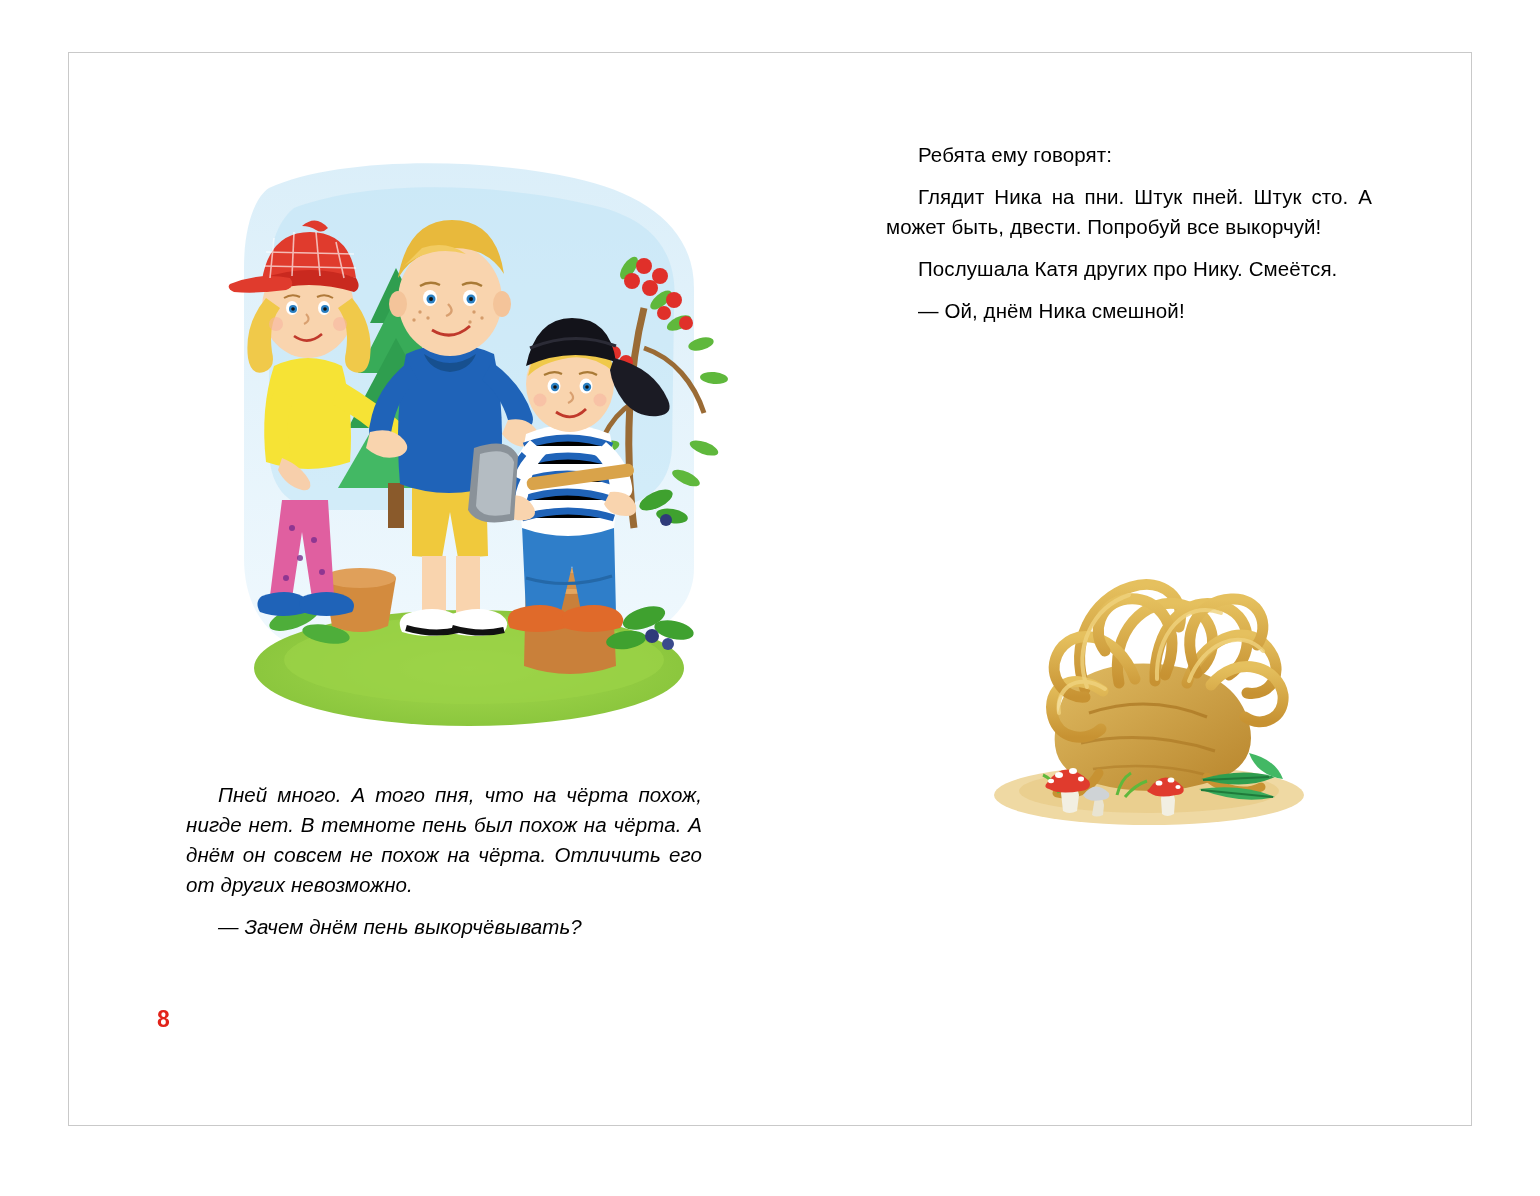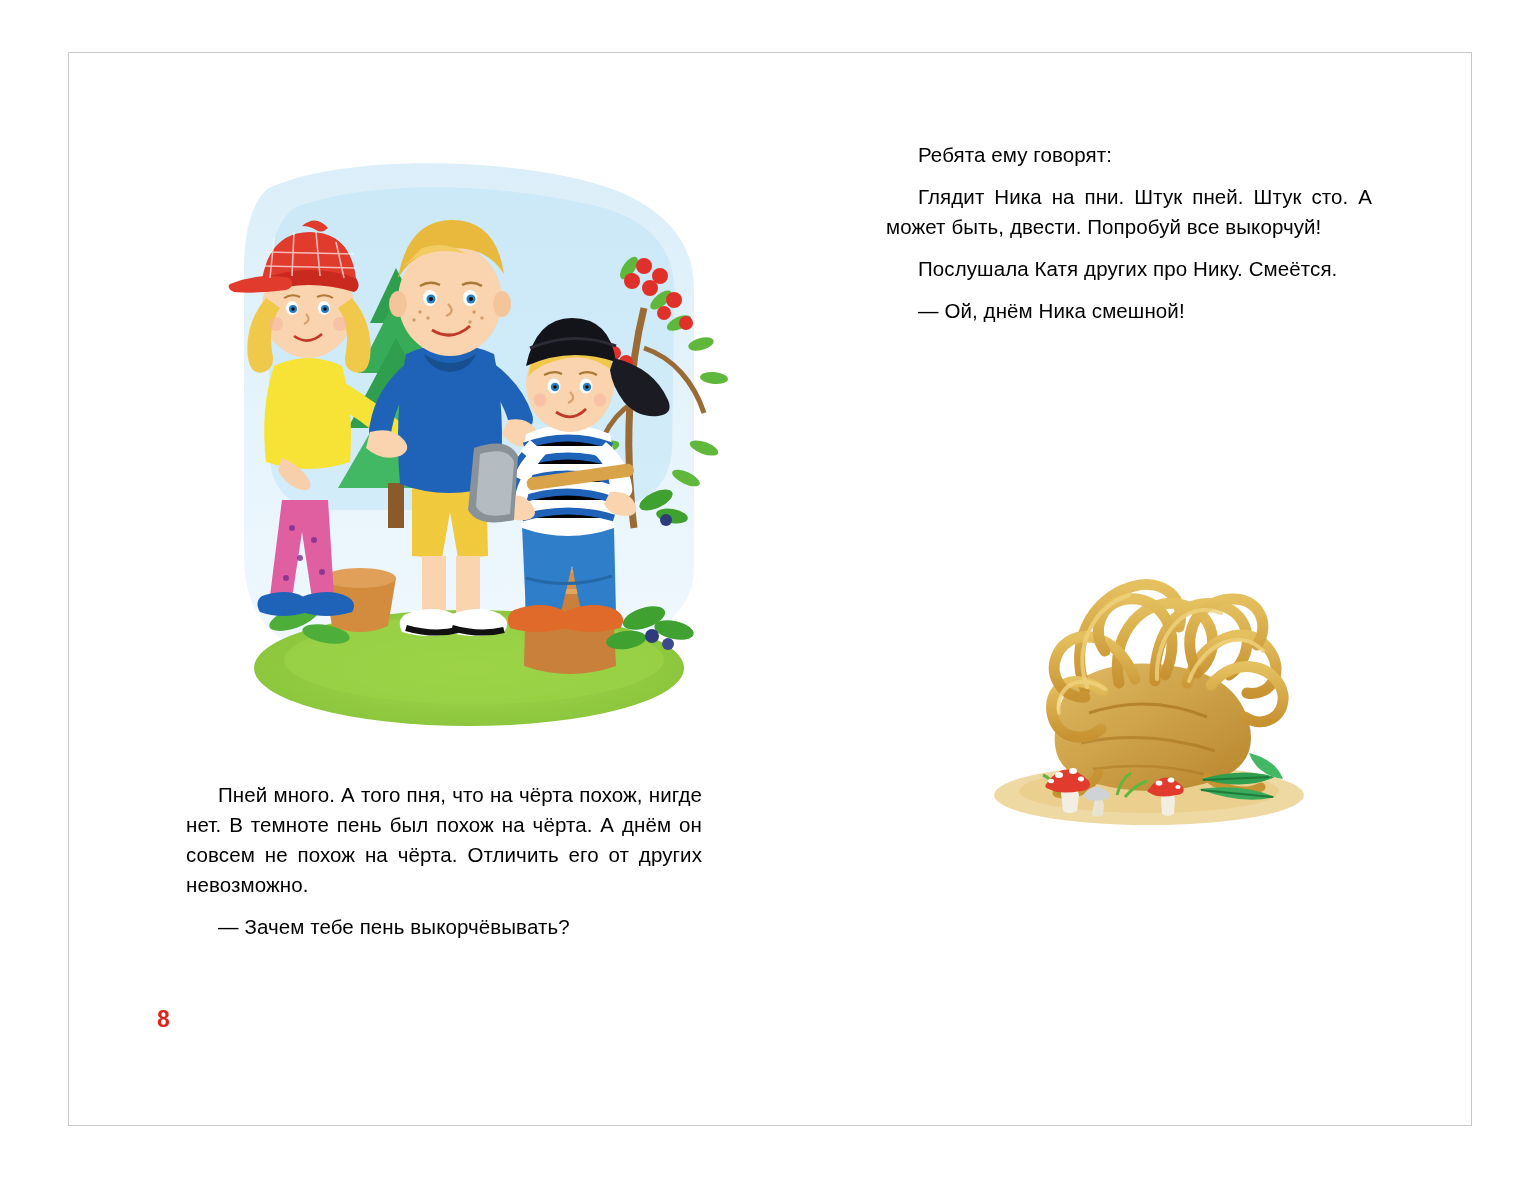--- a/index.html
+++ b/index.html
@@ -24,20 +24,21 @@
     background: #fff;
     box-sizing: border-box;
   }
 
   
   .col-left {
     position: absolute;
     left: 105px;
     top: 95px;
     width: 540px;
+    font-style: italic;
   }
   .col-right {
     position: absolute;
     left: 805px;
     top: 75px;
     width: 510px;
   }
 
   .para {
     font-size: 20.5px;
@@ -332,21 +333,21 @@
           <ellipse cx="482" cy="352" rx="18" ry="8" transform="rotate(-25 482 352)"></ellipse>
           <ellipse cx="498" cy="368" rx="16" ry="7" transform="rotate(10 498 368)"></ellipse>
         </g>
         <circle cx="492" cy="372" r="6" fill="#2f3b7a"></circle>
       </g>
     </svg>
   </div>
 
   <div class="col-left" style="top:715px">
     <p class="para">Пней много. А того пня, что на чёрта похож, нигде нет. В темноте пень был похож на чёрта. А днём он совсем не похож на чёрта. Отличить его от других невозможно.</p>
-    <p class="para">— Зачем тебе пень выкорчёвывать?</p>
+    <p class="para">— Зачем днём пень выкорчёвывать?</p>
   </div>
 
   <div class="col-right">
     <p class="para">Ребята ему говорят:</p>
     <p class="para">Глядит Ника на пни. Штук пней. Штук сто. А может быть, двести. Попробуй все выкорчуй!</p>
     <p class="para">Послушала Катя других про Нику. Смеётся.</p>
     <p class="para">— Ой, днём Ника смешной!</p>
   </div>
 
   <div class="illo-stump">

